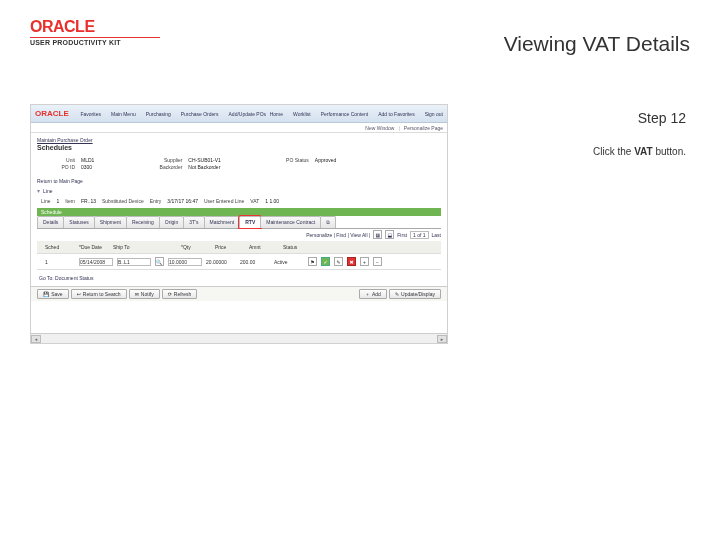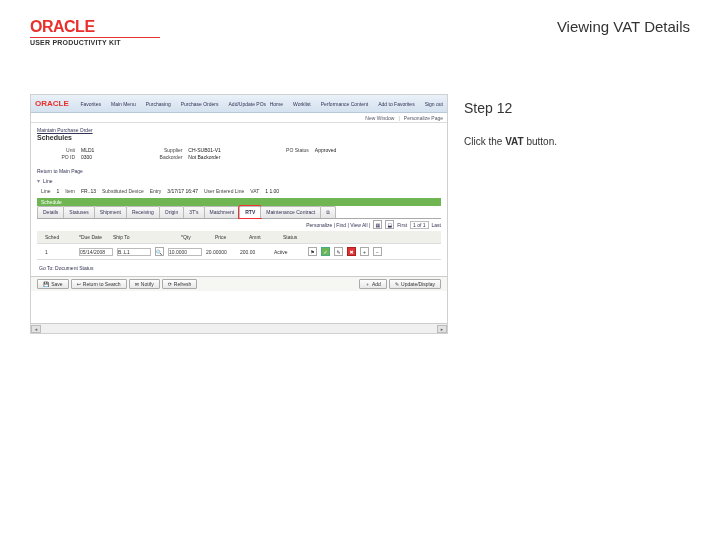--- a/index.html
+++ b/index.html
@@ -2,21 +2,21 @@
 <html><head>
   <meta charset="utf-8">
   <style>
     * { box-sizing: border-box; margin: 0; padding: 0; }
     body { font-family: Arial, sans-serif; font-size: 10px; background: #fff; width: 720px; height: 540px; position: relative; color: #333; }
     
     .header { display: flex; justify-content: space-between; align-items: flex-start; padding: 18px 30px 8px 30px; }
     .oracle-logo { color: #e8302d; font-weight: bold; font-size: 16px; letter-spacing: -0.5px; }
     .logo-sub { font-size: 7px; color: #333; font-weight: bold; letter-spacing: 0.2px; margin-top: 1px; }
     .logo-divider { height: 1px; background: #e8302d; margin-top: 1px; width: 130px; }
-    .page-title { font-size: 15px; color: #333; margin-top: 0; }
+    .page-title { font-size: 21px; color: #333; margin-top: 14px; }
     
     .content { display: flex; padding: 0 30px; margin-top: 40px; gap: 12px; align-items: flex-start; }
     .app-area { flex: 1; border: 1px solid #d0d0d0; background: #fff; font-size: 6px; position: relative; height: 240px; overflow: hidden; }
     
     .app-topbar { background: linear-gradient(#eaf1f8,#d4e1ef); height: 18px; display: flex; align-items: center; padding: 0 4px; border-bottom: 1px solid #b8c8d8; }
     .app-oracle { color: #e8302d; font-weight: bold; font-size: 8px; margin-right: 8px; }
     .topnav { display: flex; gap: 10px; font-size: 5px; color: #335; margin-left: auto; }
     
     .subbar { height: 10px; border-bottom: 1px solid #ddd; display: flex; justify-content: flex-end; align-items: center; padding: 0 4px; font-size: 5px; color: #556; gap: 4px; }
     .subbar .divider { color: #aaa; }
@@ -61,21 +61,21 @@
     
     .footer-bar { display: flex; align-items: center; gap: 2px; padding: 2px 6px; border-top: 1px solid #ccc; margin-top: 2px; background: #f6f6f2; }
     .btn { border: 1px solid #aaa; background: linear-gradient(#fdfdfd,#e8e8e8); padding: 1px 5px; font-size: 5px; border-radius: 1px; display: inline-flex; align-items: center; gap: 2px; }
     .btn-icon { font-size: 5px; }
     .spacer { flex: 1; }
     
     .scroll-row { position: absolute; bottom: 0; left: 0; right: 0; height: 10px; background: #f0f0f0; border-top: 1px solid #ccc; display: flex; align-items: center; }
     .scroll-btn { width: 10px; height: 8px; background: #e2e2e2; border: 1px solid #bbb; display: flex; align-items: center; justify-content: center; font-size: 5px; color: #666; }
     .scroll-track { flex: 1; }
     
-    .side-panel { width: 230px; padding: 6px 4px; }
+    .side-panel { width: 230px; padding: 6px 4px; text-align: right; }
     .step-heading { font-size: 14px; color: #333; margin-bottom: 20px; }
     .instruction { font-size: 10px; color: #333; }
   </style>
 </head>
 <body>
 
 <div class="header">
   <div>
     <div class="oracle-logo">ORACLE</div>
     <div class="logo-divider"></div>

